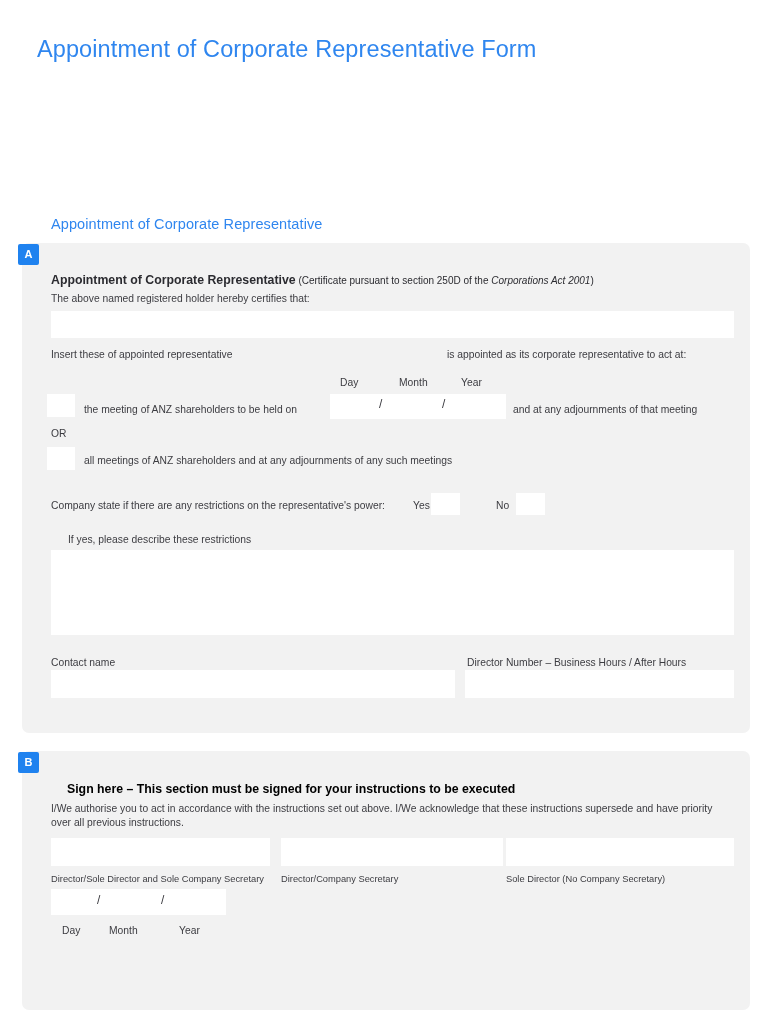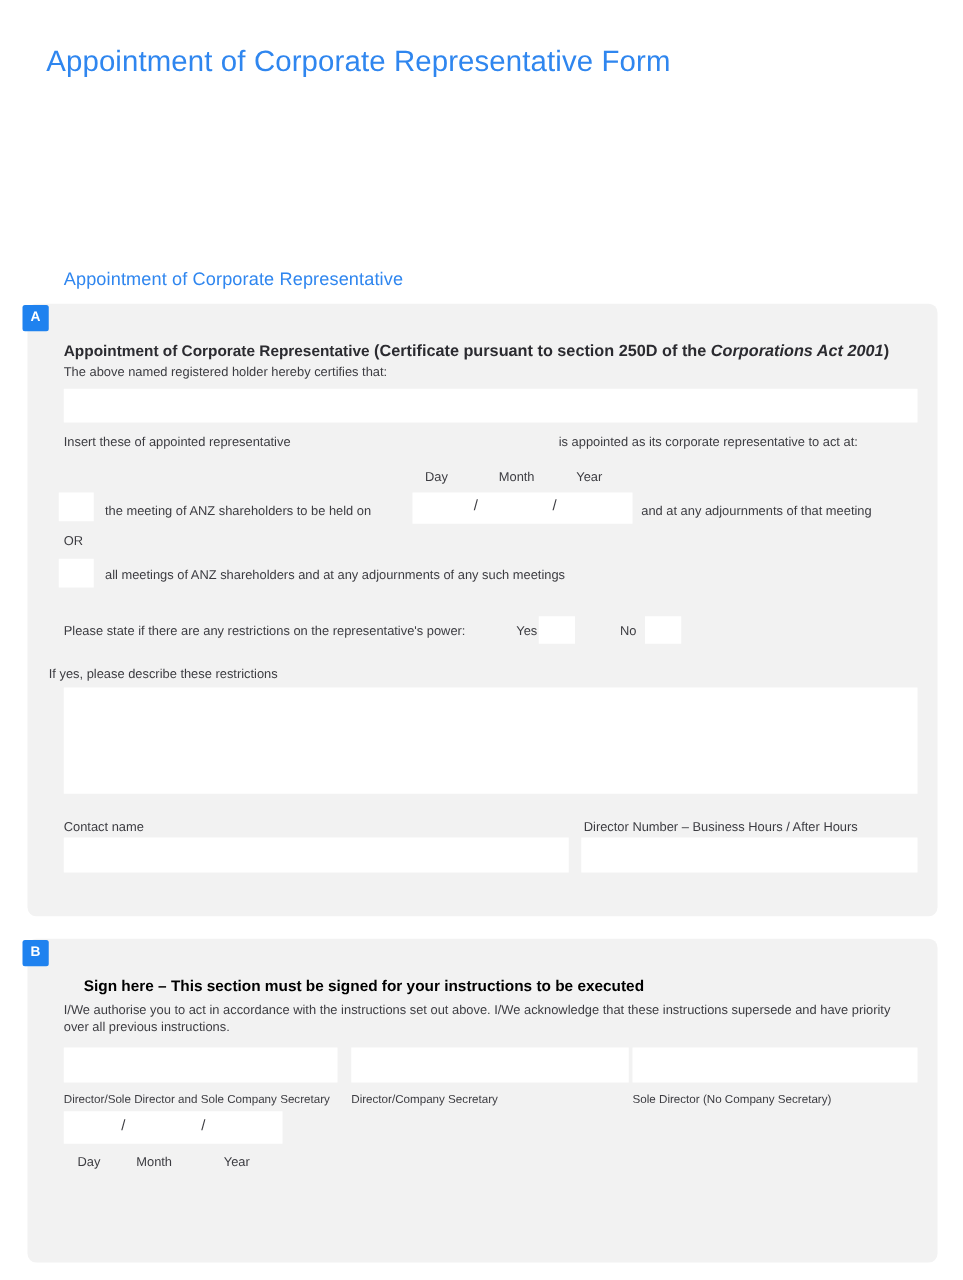--- a/index.html
+++ b/index.html
@@ -80,22 +80,22 @@
   }
   .txt.wrap { white-space: normal; }
   .bold-head {
     position: absolute;
     font-size: 12.3px;
     color: #2b2b30;
     font-weight: 700;
     white-space: nowrap;
   }
   .bold-head .light {
-    font-weight: 700;
-    font-size: 13px;
+    font-weight: 400;
+    font-size: 10px;
   }
   .bold-head .light i { font-style: italic; }
 
   .sub-bold {
     position: absolute;
     font-size: 12.3px;
     font-weight: 700;
     color: #000000;
     white-space: nowrap;
     margin-left: 16px;
@@ -164,27 +164,27 @@
     <span class="slash" style="left:49px; top:3px;">/</span>
     <span class="slash" style="left:112px; top:3px;">/</span>
   </div>
   <div class="txt" style="left:513px; top:403px;">and at any adjournments of that meeting</div>
 
   <div class="txt" style="left:51px; top:427px;">OR</div>
 
   <div class="checkbox" style="left:47px; top:447px; width:28px; height:23px;"></div>
   <div class="txt" style="left:84px; top:454px;">all meetings of ANZ shareholders and at any adjournments of any such meetings</div>
 
-  <div class="txt" style="left:51px; top:499px;">Please state if there are any restrictions on the representative's power:</div>
+  <div class="txt" style="left:51px; top:499px;">Company state if there are any restrictions on the representative's power:</div>
   <div class="txt" style="left:413px; top:499px;">Yes</div>
   <div class="checkbox" style="left:431px; top:493px; width:29px; height:22px;"></div>
   <div class="txt" style="left:496px; top:499px;">No</div>
   <div class="checkbox" style="left:516px; top:493px; width:29px; height:22px;"></div>
 
-  <div class="txt" style="left:39px; top:533px;">If yes, please describe these restrictions</div>
+  <div class="txt" style="left:68px; top:533px;">If yes, please describe these restrictions</div>
   <div class="field" style="left:51px; top:550px; width:683px; height:85px;"></div>
 
   <div class="txt" style="left:51px; top:656px;">Contact name</div>
   <div class="field" style="left:51px; top:670px; width:404px; height:28px;"></div>
 
   <div class="txt" style="left:467px; top:656px;">Director Number – Business Hours / After Hours</div>
   <div class="field" style="left:465px; top:670px; width:269px; height:28px;"></div>
 
   <div class="panel" id="panel-b"></div>
   <div class="section-badge" id="badge-b">B</div>

